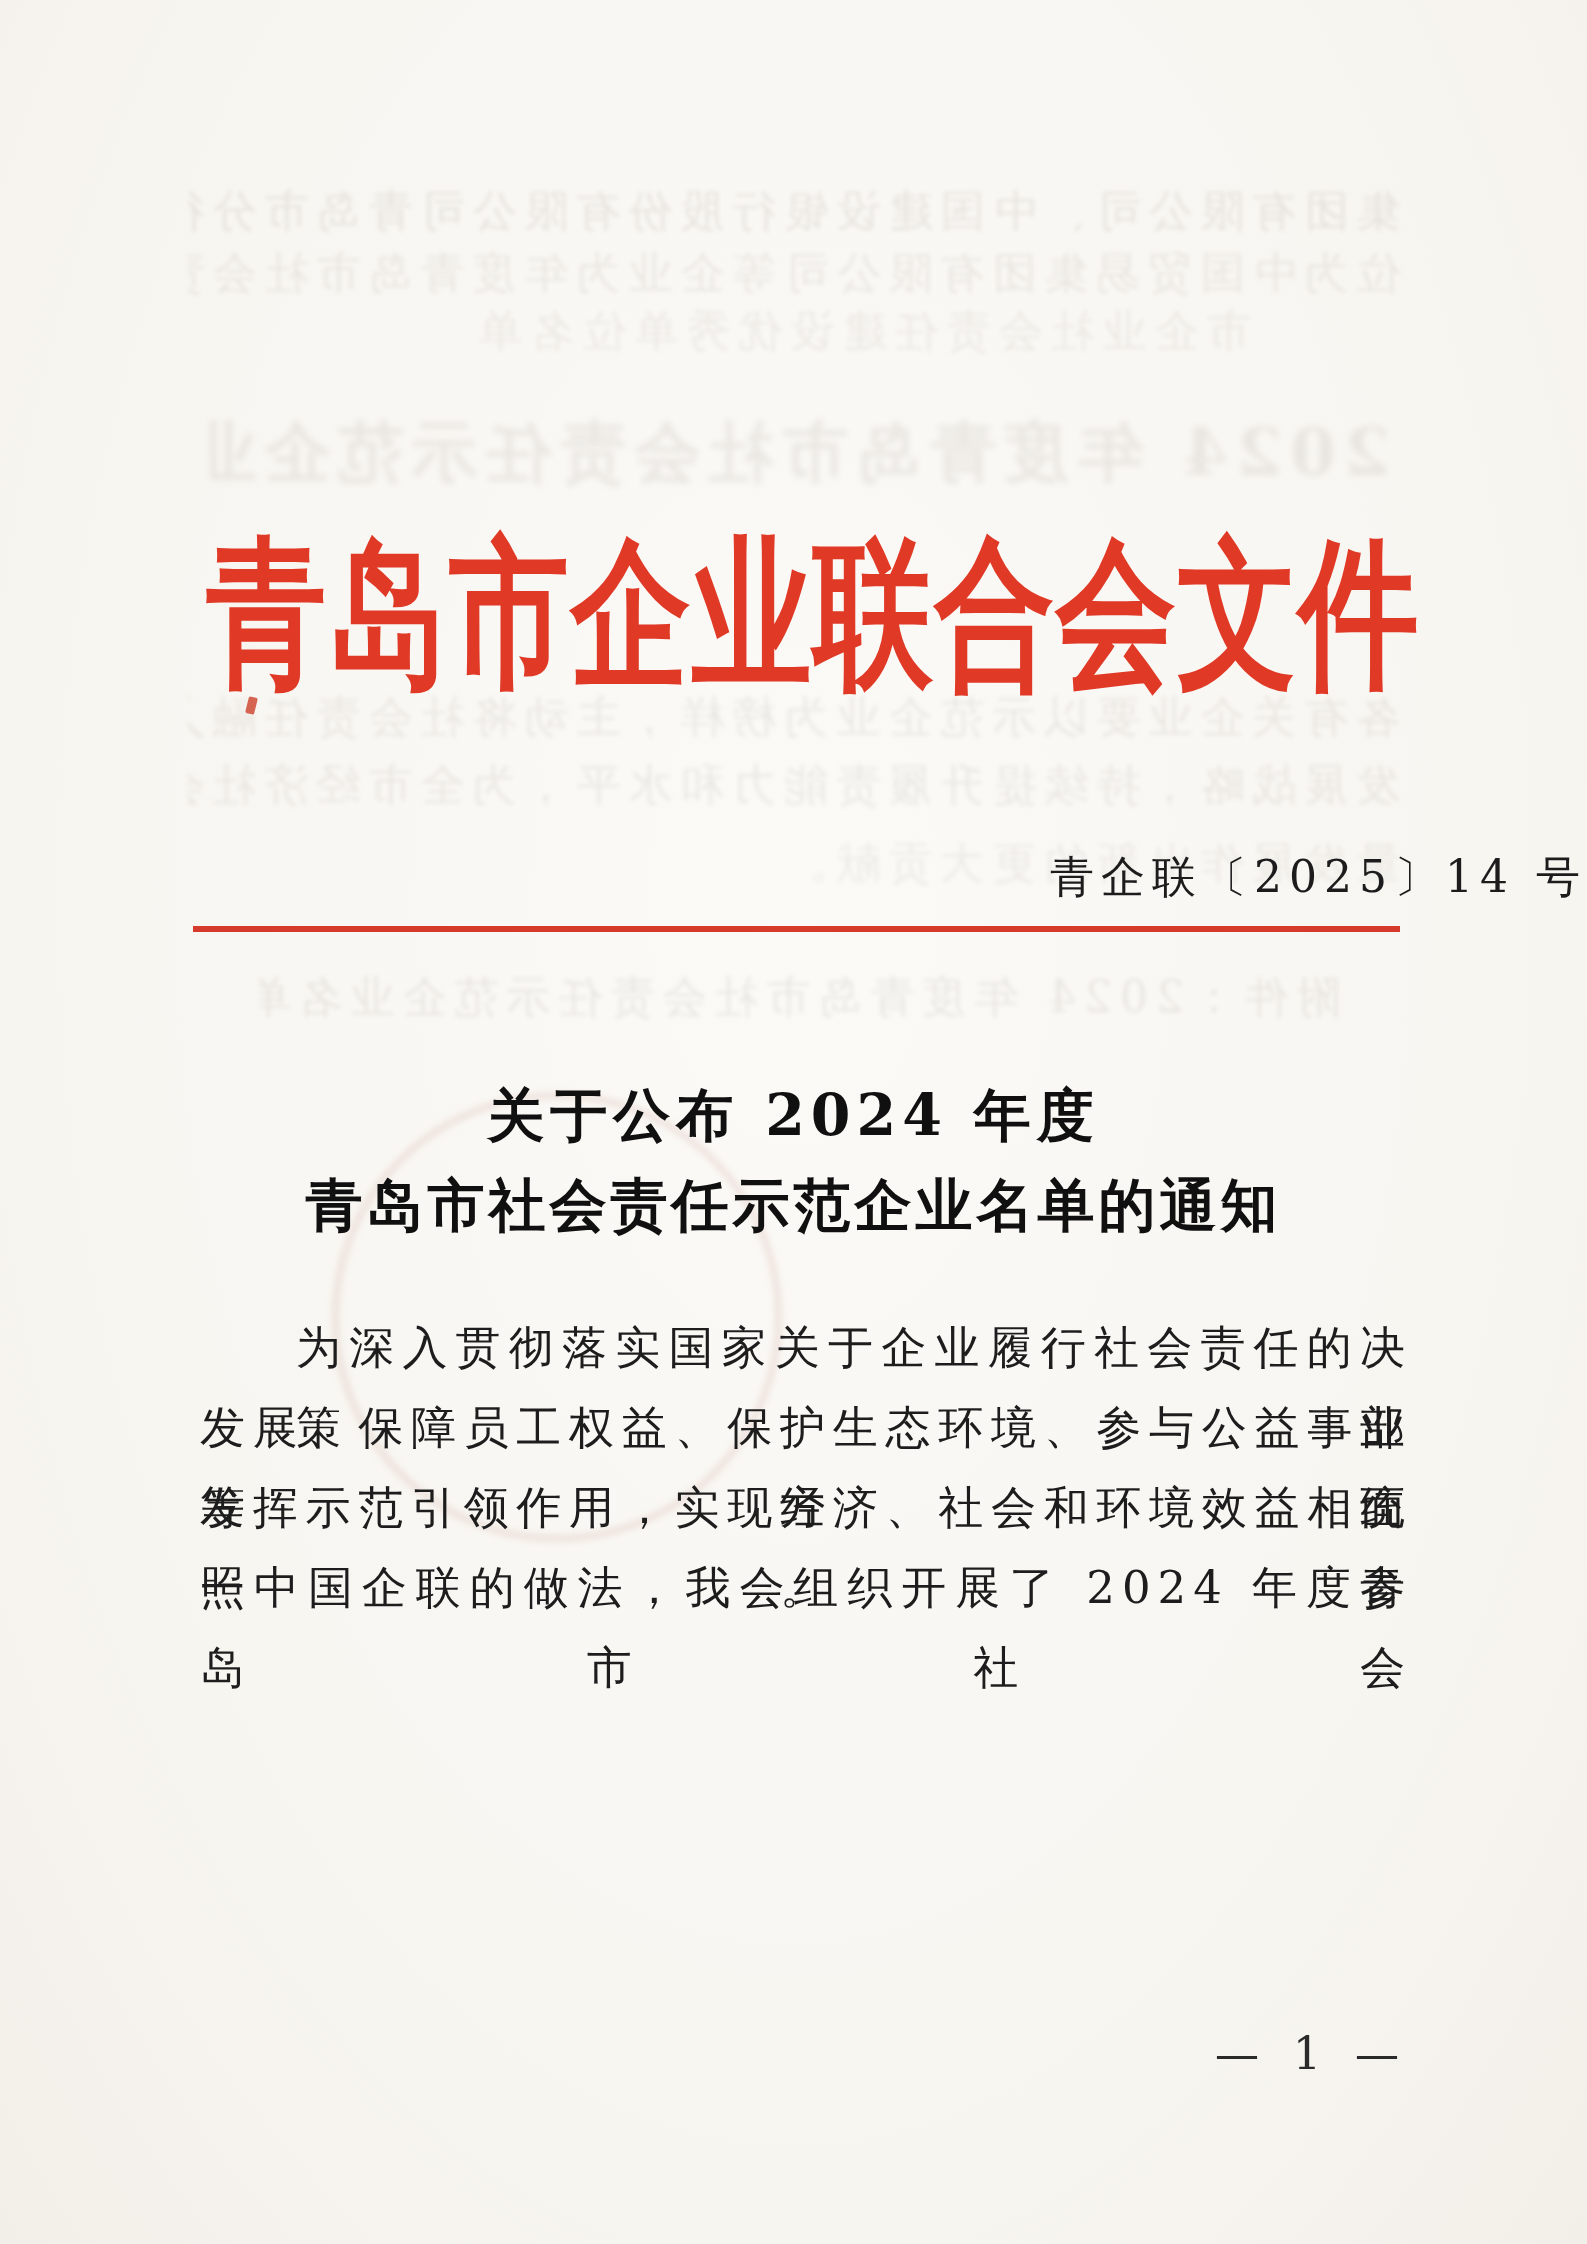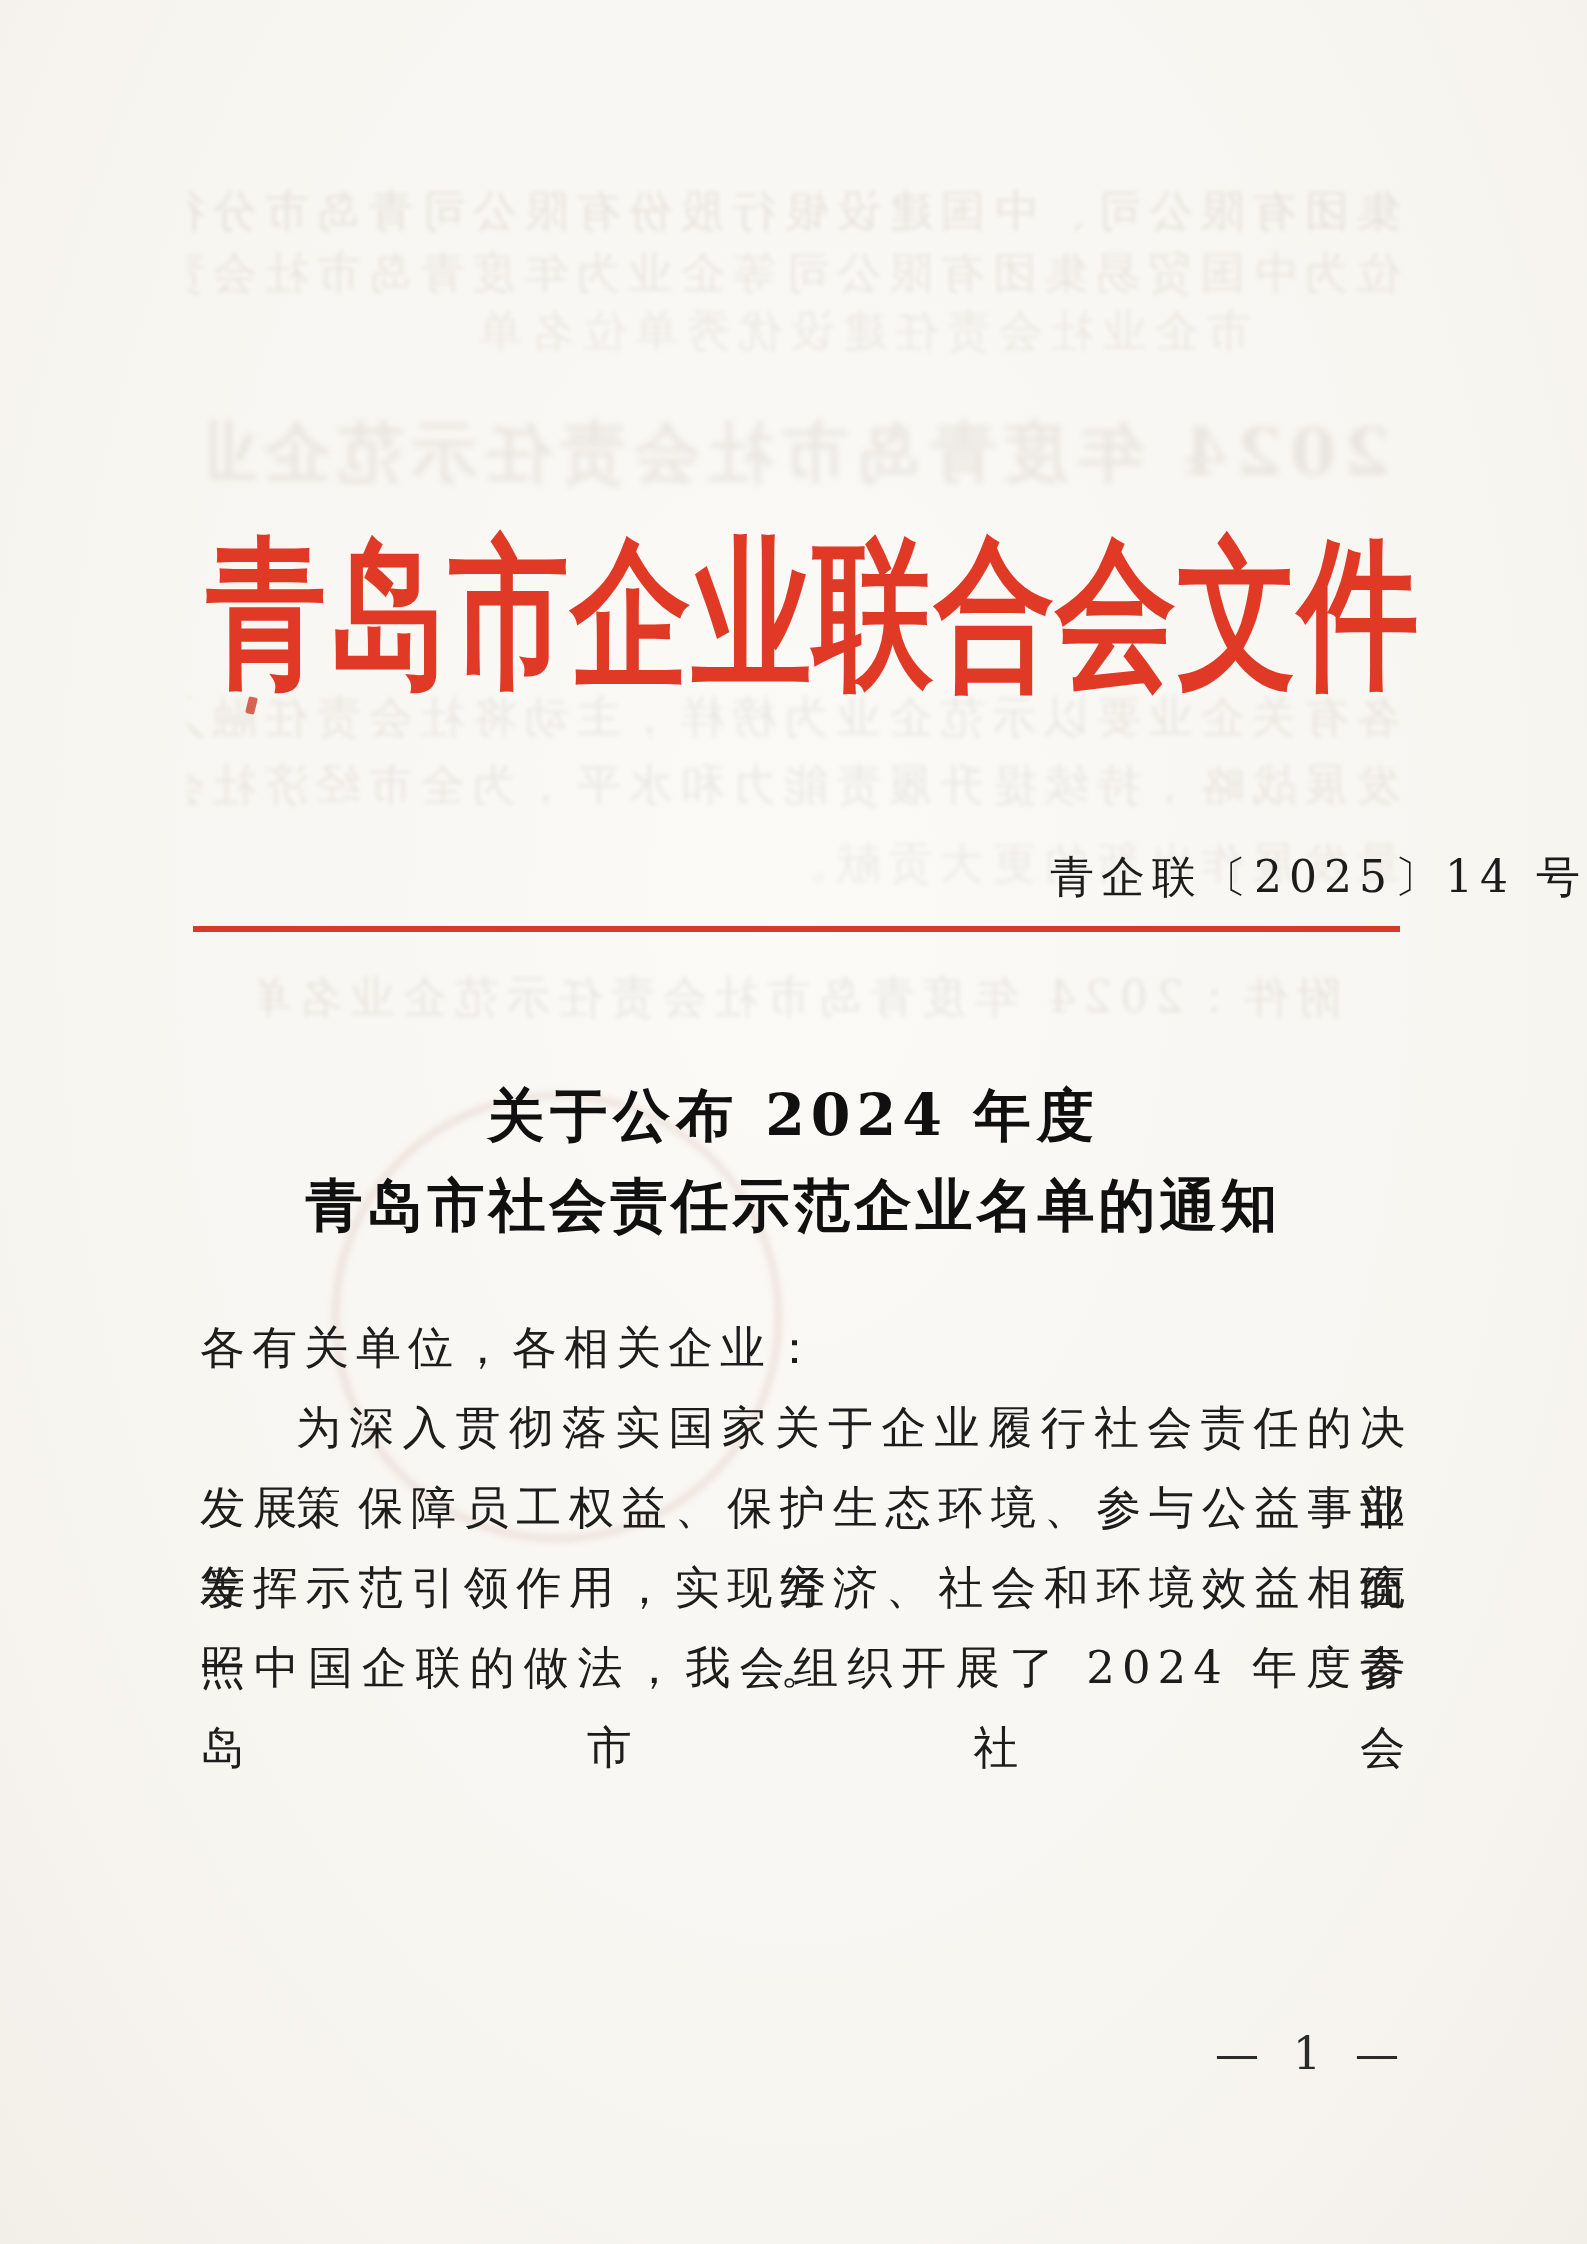--- a/index.html
+++ b/index.html
@@ -146,21 +146,20 @@
   <div class="org-title" style="color: rgb(224, 58, 39);">青岛市企业联合会文件</div>
 
   <div class="doc-number">青企联〔2025〕14 号</div>
 
   <div class="divider" style="background: rgb(213, 58, 42);"></div>
 
   <div class="notice-title nt1">关于公布 2024 年度</div>
   <div class="notice-title nt2">青岛市社会责任示范企业名单的通知</div>
 
   <div class="body-text" style="color: rgb(29, 29, 29);">
-      <div class="line">各有关单位，各相关企业：</div>
       <div class="line indent stretch">为深入贯彻落实国家关于企业履行社会责任的决策部</div>
       <div class="line stretch">发展、保障员工权益、保护生态环境、参与公益事业等方面</div>
       <div class="line stretch">发挥示范引领作用，实现经济、社会和环境效益相统一。参</div>
       <div class="line stretch">照中国企联的做法，我会组织开展了 2024 年度青岛市社会</div>
     </div>
 
   <div class="page-number">— 1 —</div>
 
 </div>
 

